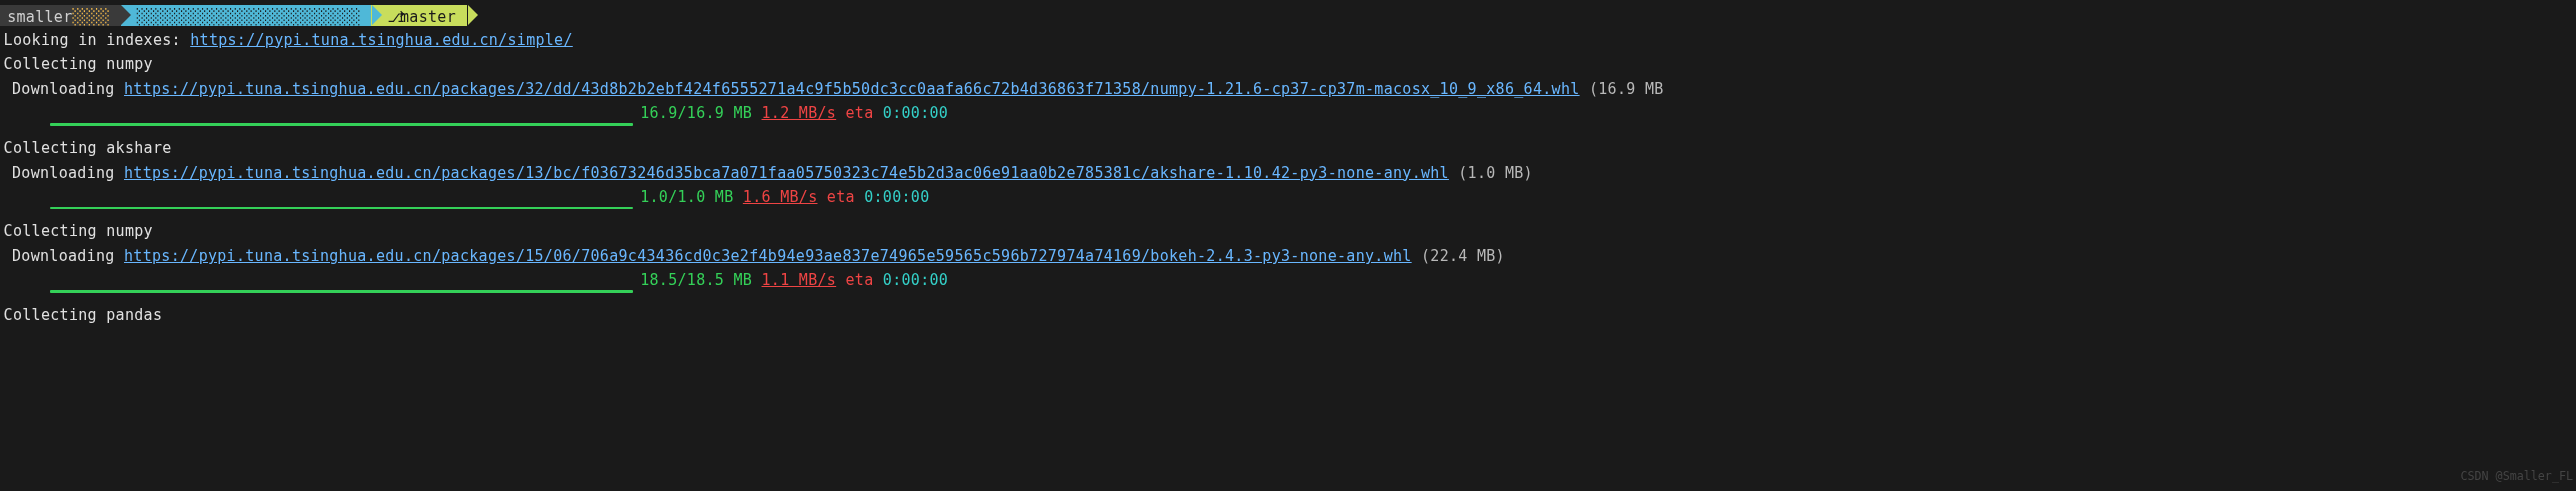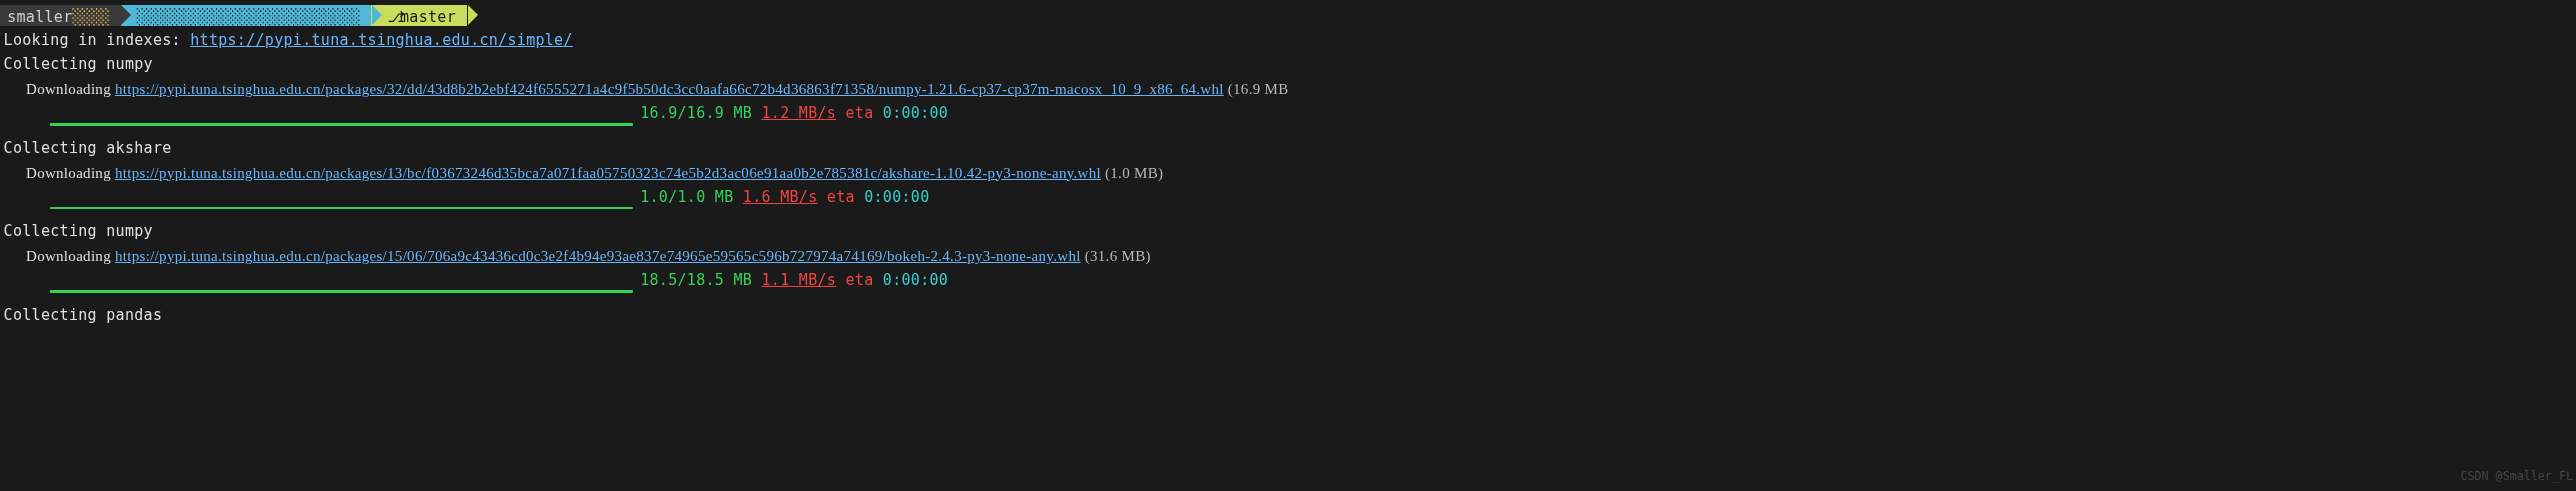--- a/index.html
+++ b/index.html
@@ -63,21 +63,21 @@
     .cmd {
       padding-left: 20px;
       color: #e0e0e0;
       white-space: nowrap;
     }
     .link {
       color: #69b7ff;
       text-decoration: underline;
     }
     .line { white-space: nowrap; padding-left: 3.6px; }
-    .indent1 { padding-left: 26px; font-family: Liberation Serif, serif; }
+    .indent1 { padding-left: 12px; }
     .size-paren { color: #b8b8b8; }
     .progress-row {
       display: flex;
       align-items: flex-end;
       padding-left: 50px;
       height: 24px;
     }
     .bar {
       height: 2.7px;
       background: #34d058;
@@ -150,21 +150,21 @@
   <div class="bar"></div>
   <span class="p-green">1.0/1.0 MB</span>&nbsp;
   <span class="p-red">1.6 MB/s</span>&nbsp;
   <span class="eta">eta</span>&nbsp;
   <span class="p-cyan">0:00:00</span>
 </div>
 <div class="gap"></div>
 
 <div class="line">Collecting numpy</div>
 <div class="line indent1">
-  <span>Downloading </span><a class="link">https://pypi.tuna.tsinghua.edu.cn/packages/15/06/706a9c43436cd0c3e2f4b94e93ae837e74965e59565c596b727974a74169/bokeh-2.4.3-py3-none-any.whl</a><span class="size-paren"> (31.6 MB)</span>
+  <span>Downloading </span><a class="link">https://pypi.tuna.tsinghua.edu.cn/packages/15/06/706a9c43436cd0c3e2f4b94e93ae837e74965e59565c596b727974a74169/bokeh-2.4.3-py3-none-any.whl</a><span class="size-paren"> (22.4 MB)</span>
 </div>
 <div class="progress-row">
   <div class="bar"></div>
   <span class="p-green">18.5/18.5 MB</span>&nbsp;
   <span class="p-red">1.1 MB/s</span>&nbsp;
   <span class="eta">eta</span>&nbsp;
   <span class="p-cyan">0:00:00</span>
 </div>
 <div class="gap"></div>
 

